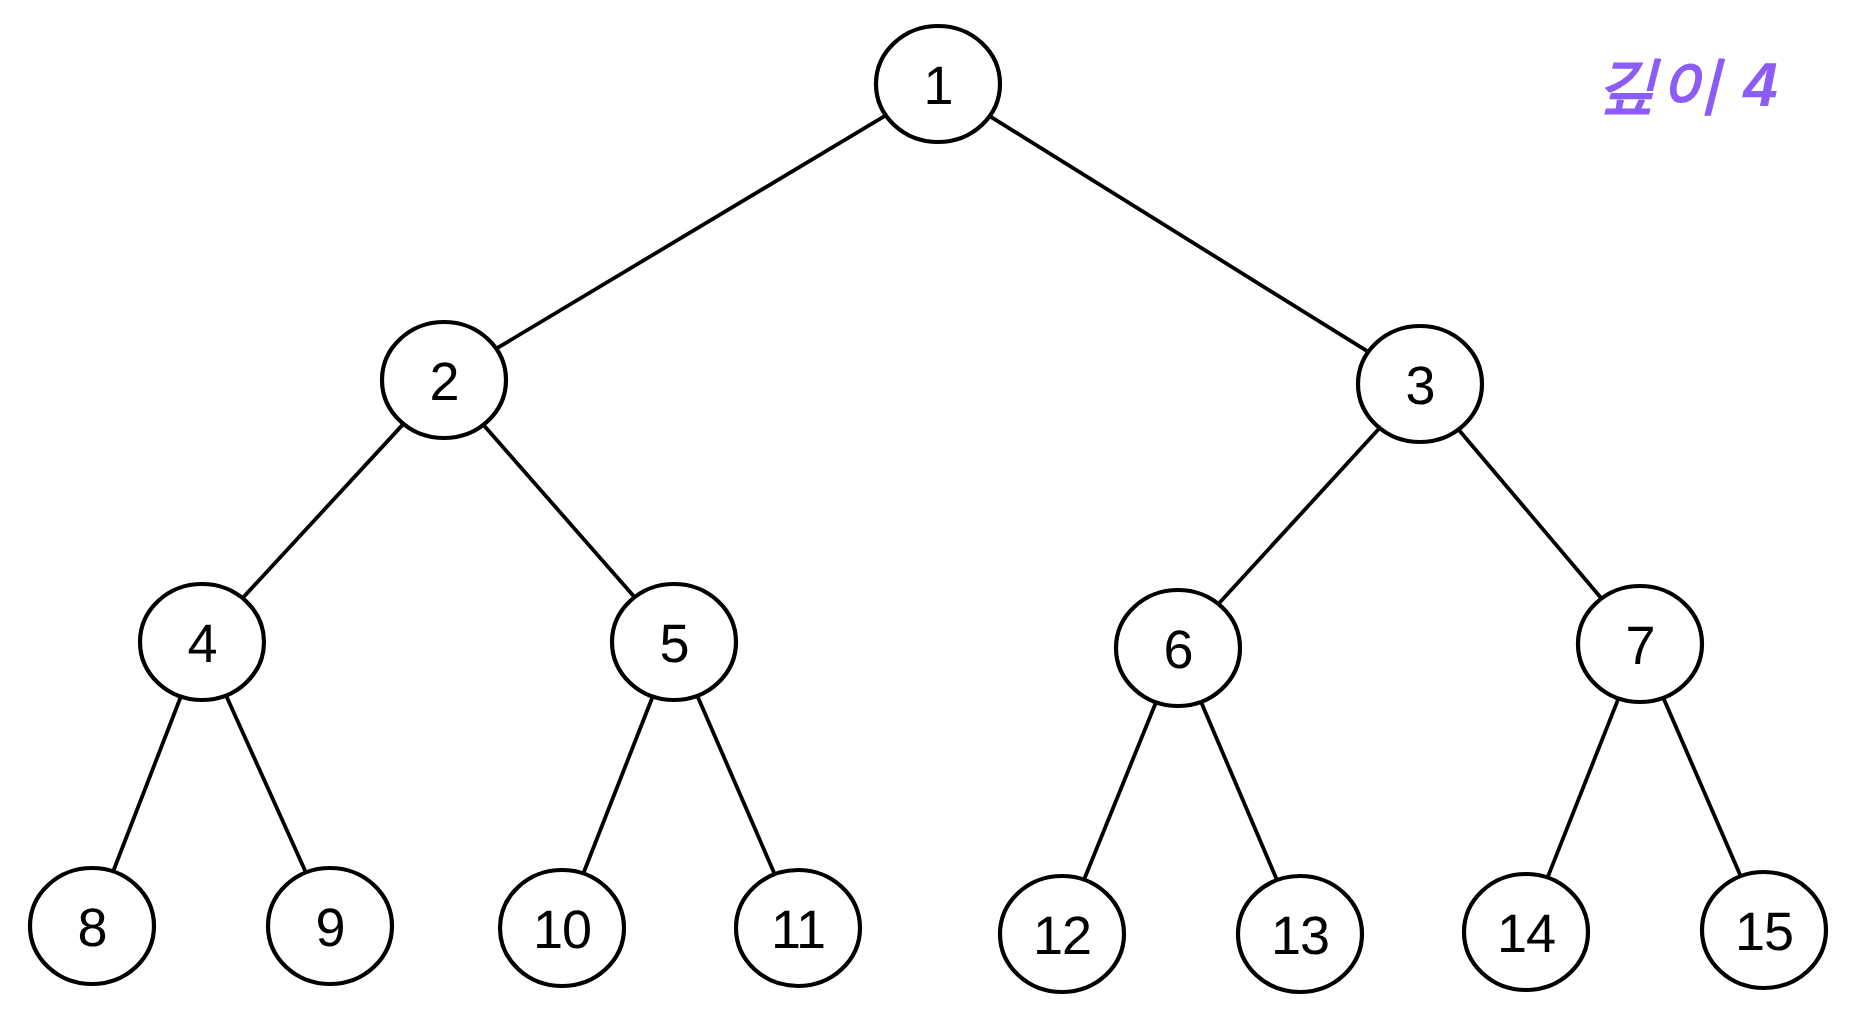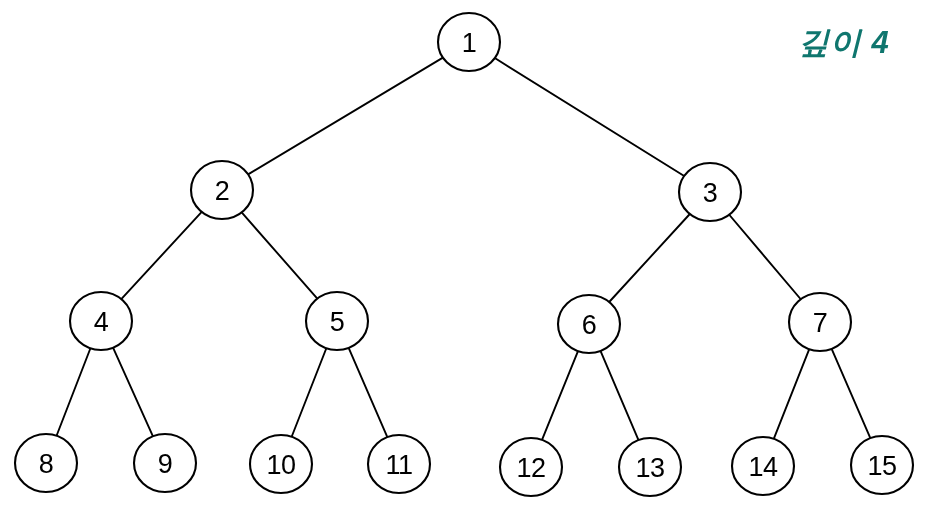--- a/index.html
+++ b/index.html
@@ -42,21 +42,21 @@
     text-anchor: middle;
     dominant-baseline: central;
     letter-spacing: -0.5px;
   }
   .annotation {
     position: absolute;
     font-family: "Liberation Sans", sans-serif;
     font-style: italic;
     font-weight: 600;
     font-size: 31px;
-    color: #0f766e;
+    color: #8b5cf6;
     white-space: nowrap;
     letter-spacing: 1px;
   }
 </style>
 </head>
 <body>
 
 <div id="canvas">
 
   <svg id="tree-svg" viewBox="0 0 930 512">

